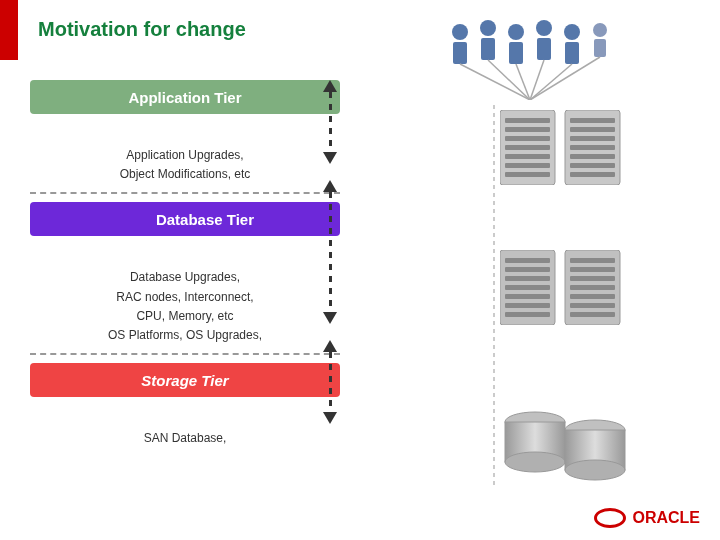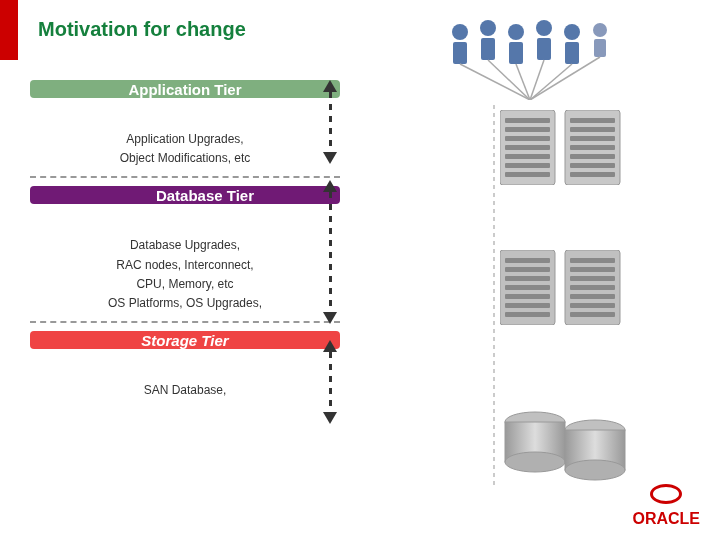--- a/index.html
+++ b/index.html
@@ -38,31 +38,31 @@
       top: 80px;
       left: 30px;
       width: 310px;
     }
 
     
     .tier-label {
       display: flex;
       align-items: center;
       justify-content: center;
-      height: 18px;
+      height: 34px;
       border-radius: 4px;
       font-size: 15px;
       font-weight: bold;
       color: #ffffff;
       margin-bottom: 6px;
       position: relative;
     }
 
     .tier-label.app { background: #7faf7f; }
-    .tier-label.db { background: #701a75; padding-left: 40px; }
+    .tier-label.db { background: #6d28d9; padding-left: 40px; }
     .tier-label.storage { background: #ef4444; font-style: italic; }
 
     
     .tier-desc {
       text-align: center;
       font-size: 12px;
       color: #333;
       line-height: 1.6;
       margin-bottom: 4px;
       margin-top: 32px;
@@ -124,21 +124,20 @@
     }
 
     
     .oracle-logo {
       position: absolute;
       bottom: 12px;
       right: 20px;
       display: flex;
       align-items: center;
       gap: 6px;
-      flex-direction: column;
     }
 
     .oracle-ellipse {
       width: 32px;
       height: 20px;
       border: 3px solid #cc0000;
       border-radius: 50%;
     }
 
     .oracle-text {

